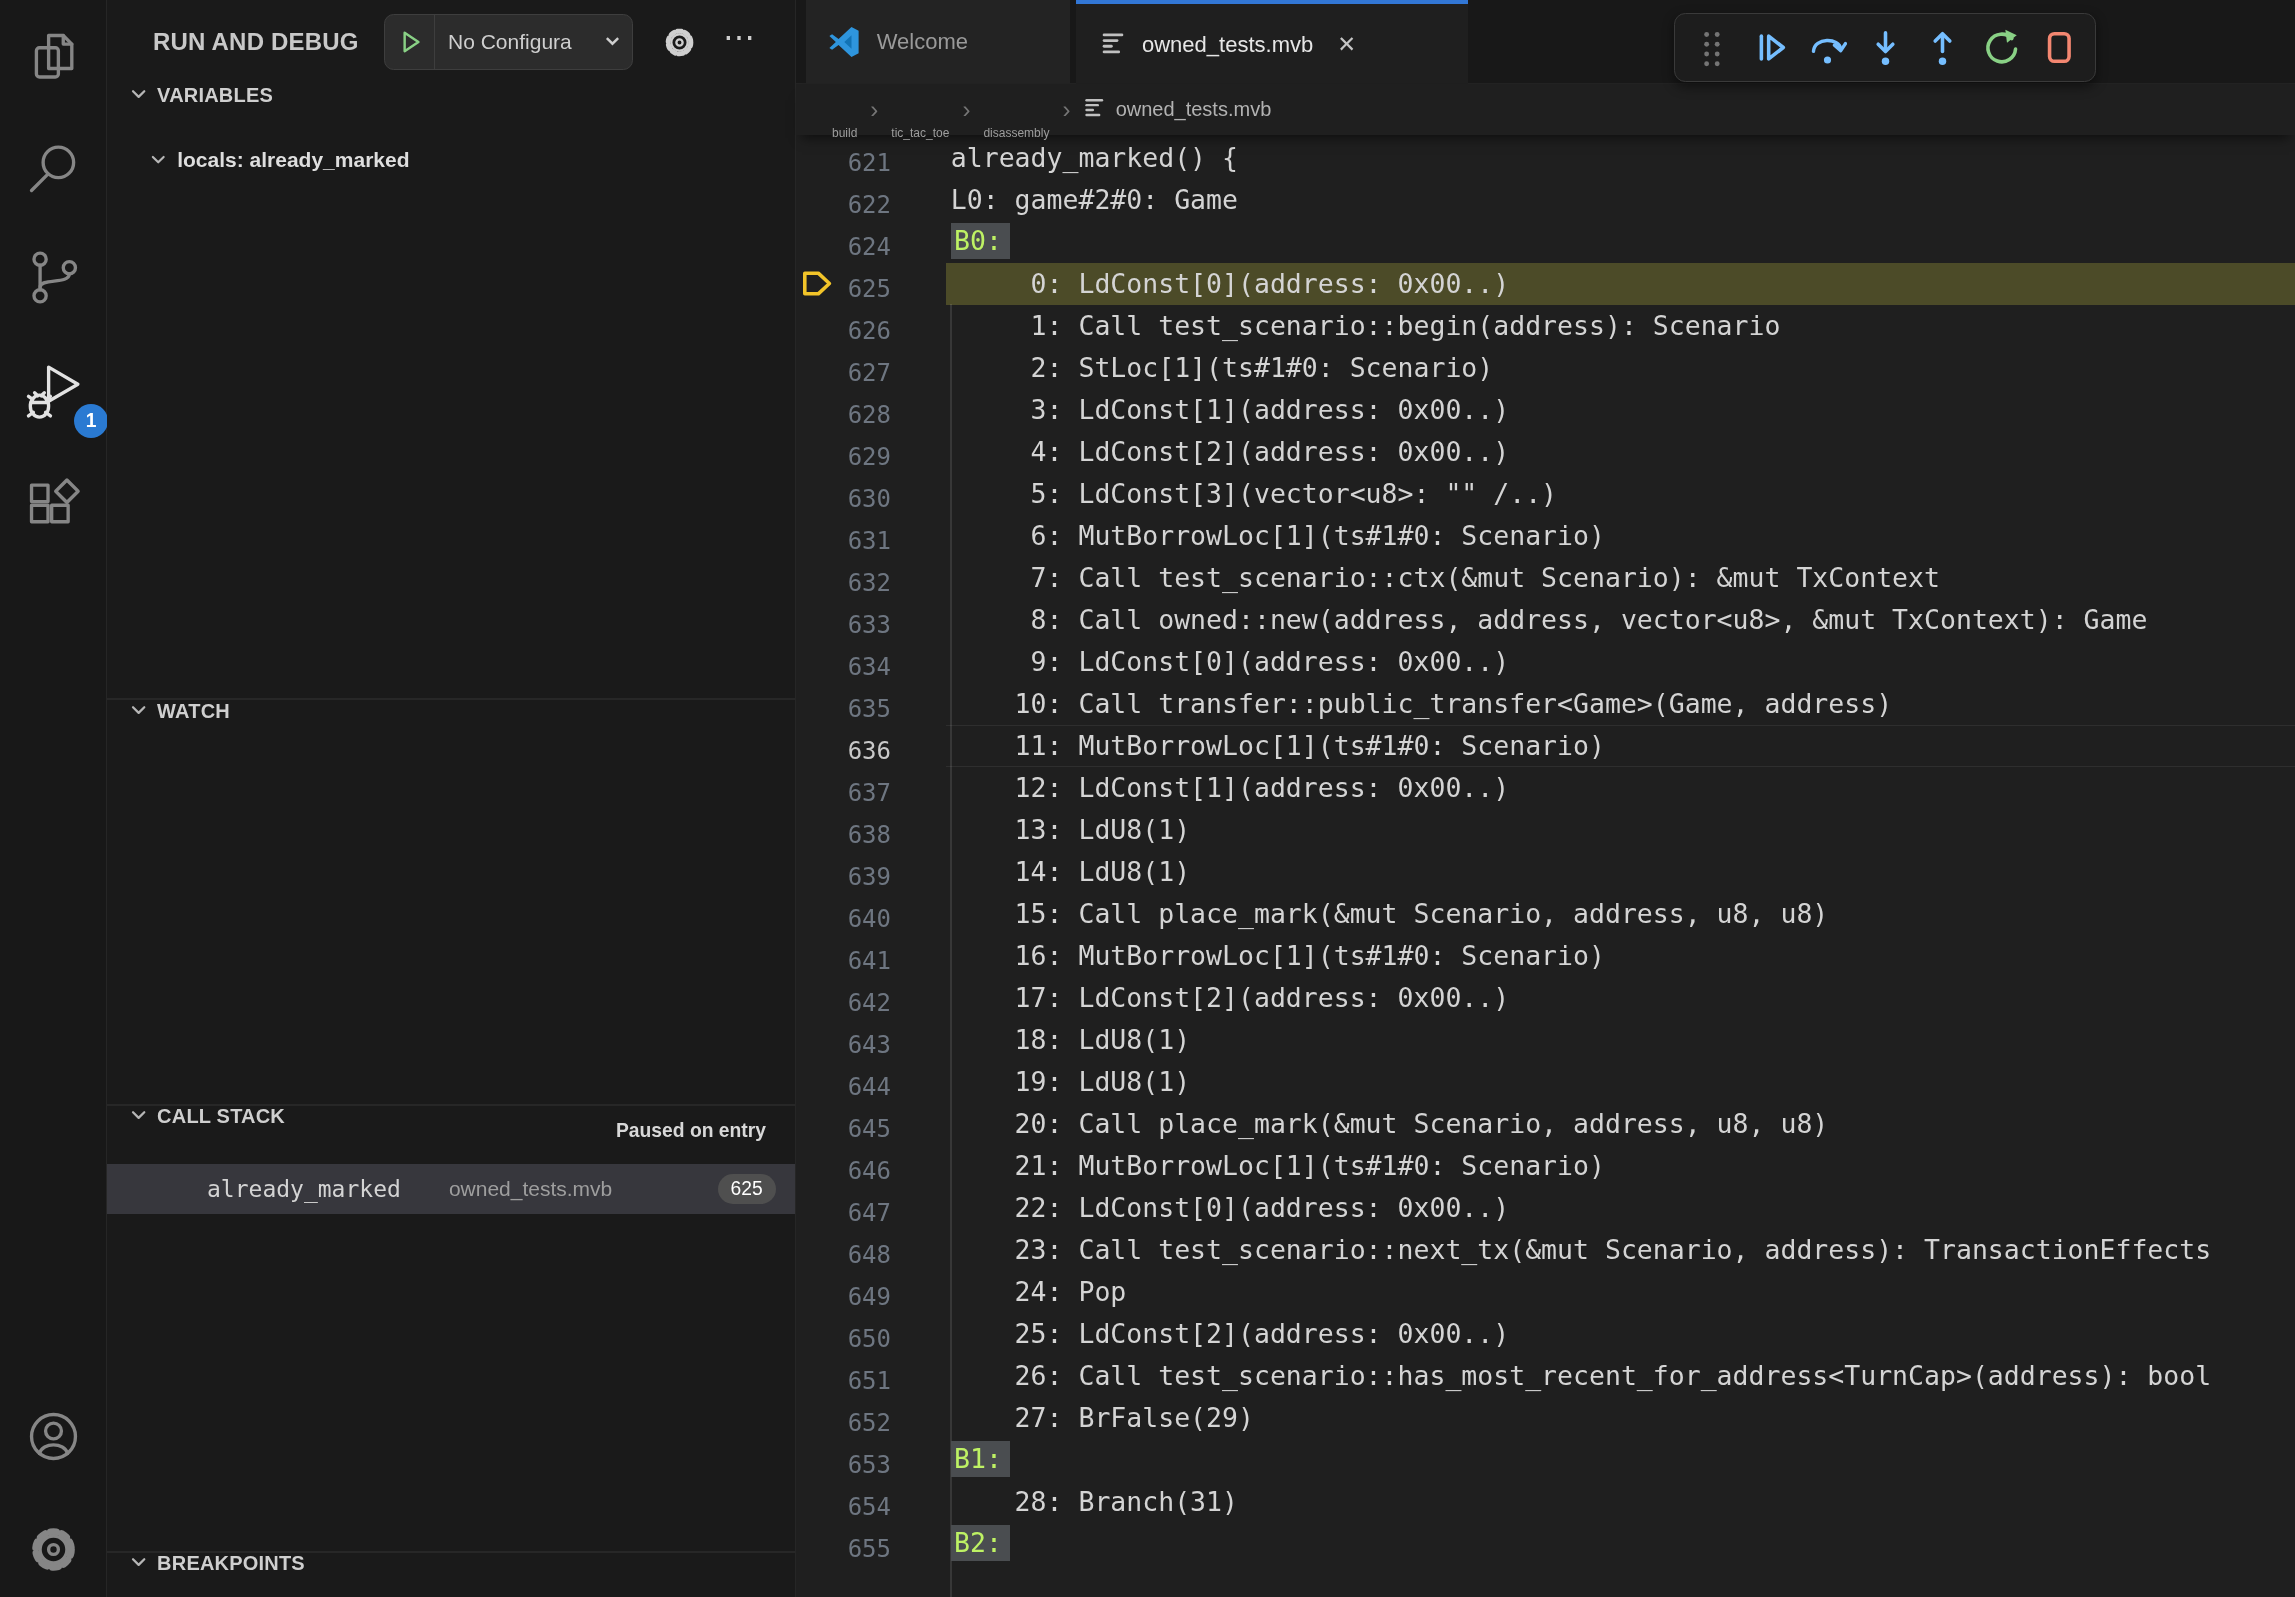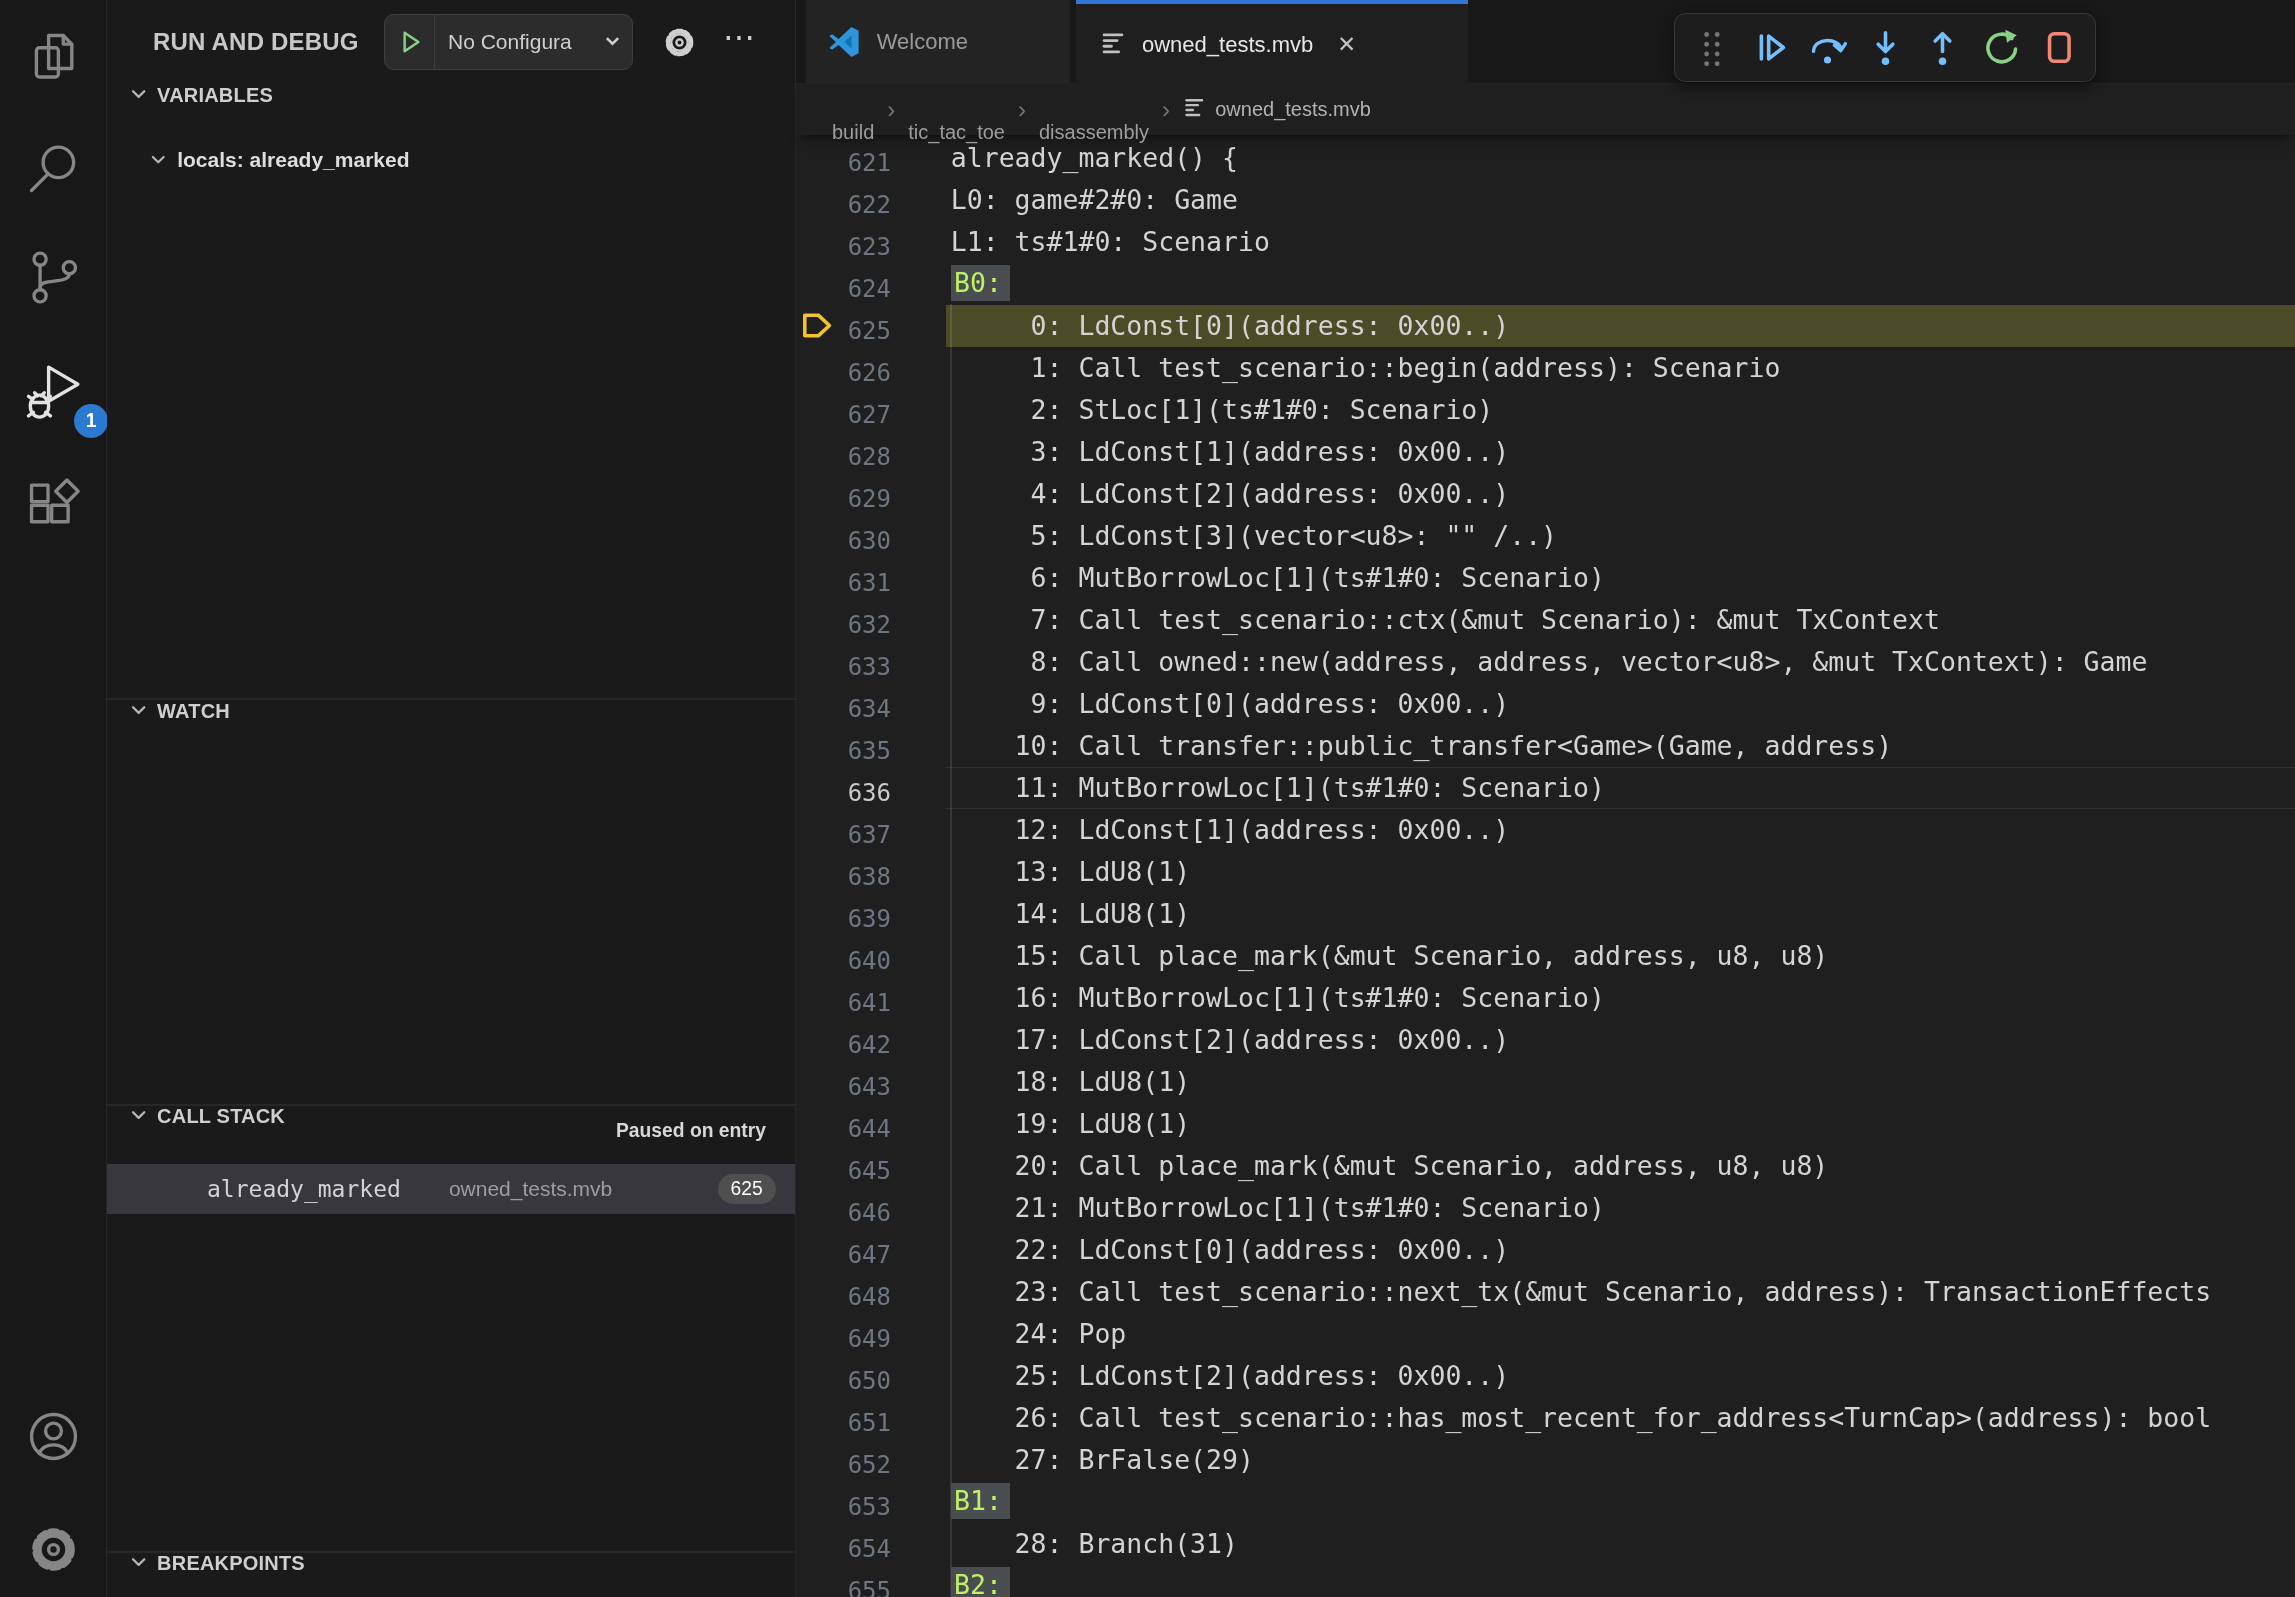--- a/index.html
+++ b/index.html
@@ -63,21 +63,21 @@
   .tab-active{ left:280px; width:392px; height:85px; background:#1f1f1f;
     border-top:4px solid #3277d6; padding-left:24px; }
   .tab-label{ margin-left:16px; font-size:22px; color:#9a9a9a; white-space:nowrap; }
   .tab-active .tab-label{ color:#e6e6e6; }
   .tab-close{ margin-left:24px; font-size:22.5px; color:#c5c5c5; }
   .vscode-logo{ width:34px; height:34px; }
   .filelist-icon svg{ width:26px; height:26px; stroke:#c0c0c0; stroke-width:3.4; stroke-linecap:round; }
   .breadcrumbs{ position:absolute; left:0; top:84px; right:0; height:51px; background:#1f1f1f;
     display:flex; align-items:center; padding-left:36px;
     box-shadow:0 9.7px 11.3px -6.4px rgba(0,0,0,.55); z-index:3; }
-  .crumb{ font-size:20px; color:#9d9d9d; white-space:nowrap;margin-top:46px; }
+  .crumb{ font-size:12px; color:#9d9d9d; white-space:nowrap;margin-top:46px; }
   .crumb-sep{ font-size:24px; color:#757575; margin:0 13px; line-height:1; }
   .crumb-file{ display:flex; align-items:center; color:#b2b2b2; font-size:20px; }
   .crumb-file .filelist-icon svg{ width:22.5px; height:22.5px; }
   .crumb-file-label{ margin-left:9.7px; }
   
   .code{ position:absolute; left:0; top:135px; right:0; bottom:0; padding-top:1.6px; z-index:1; }
   .indent-guide{ position:absolute; left:154px; top:169px; bottom:0; width:1.6px;
     background:rgba(255,255,255,.11); z-index:2; }
   .crow{ position:relative; height:42px;
     font-family:"DejaVu Sans Mono", monospace; font-size:26.5px; line-height:42px; color:#d4d4d4; }
@@ -278,24 +278,20 @@
       <div class="indent-guide"></div>
       <div>
           <div class="crow top">
             <span class="ln">621</span>
             <span class="ct">already_marked() {</span>
           </div>
           <div class="crow top">
             <span class="ln">622</span>
             <span class="ct">L0: game#2#0: Game</span>
           </div>
-          <div class="crow top">
-            <span class="ln">623</span>
-            <span class="ct">L1: ts#1#0: Scenario</span>
-          </div>
           <div class="crow label">
             <span class="ln">624</span>
             <span class="ct"><span class="blabel">B0:</span></span>
           </div>
           <div class="crow exec">
             <div class="bg"></div>
             <span class="ln">625</span>
             <span class="ct">     0: LdConst[0](address: 0x00..)</span>
             <svg class="step-arrow" viewBox="0 0 38 34">
               <path d="M3 4 H20 L34 17 L20 30 H3 Z" fill="none" stroke="#f2c429" stroke-width="4.5" stroke-linejoin="round"></path>

